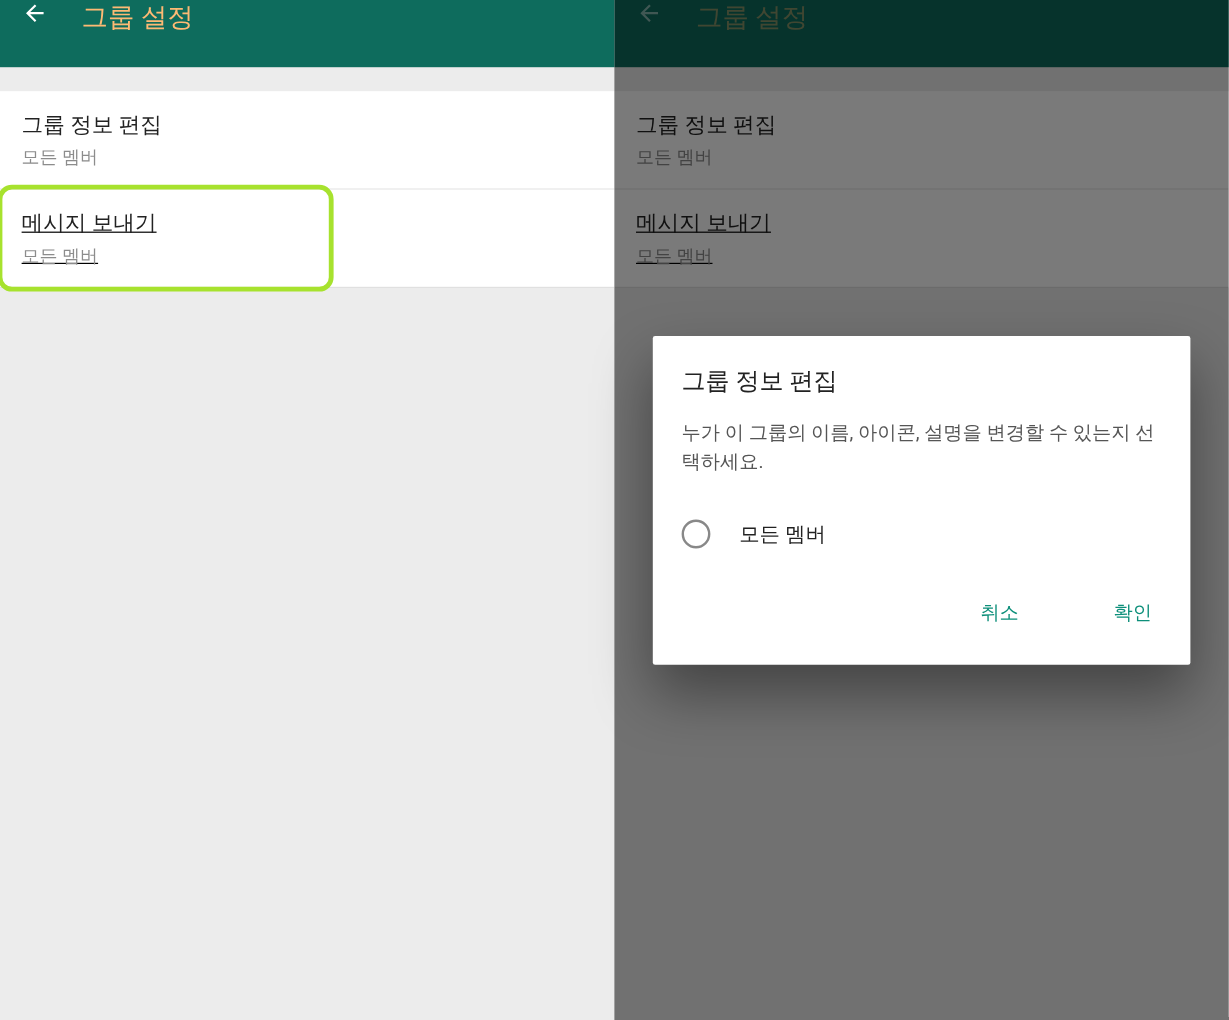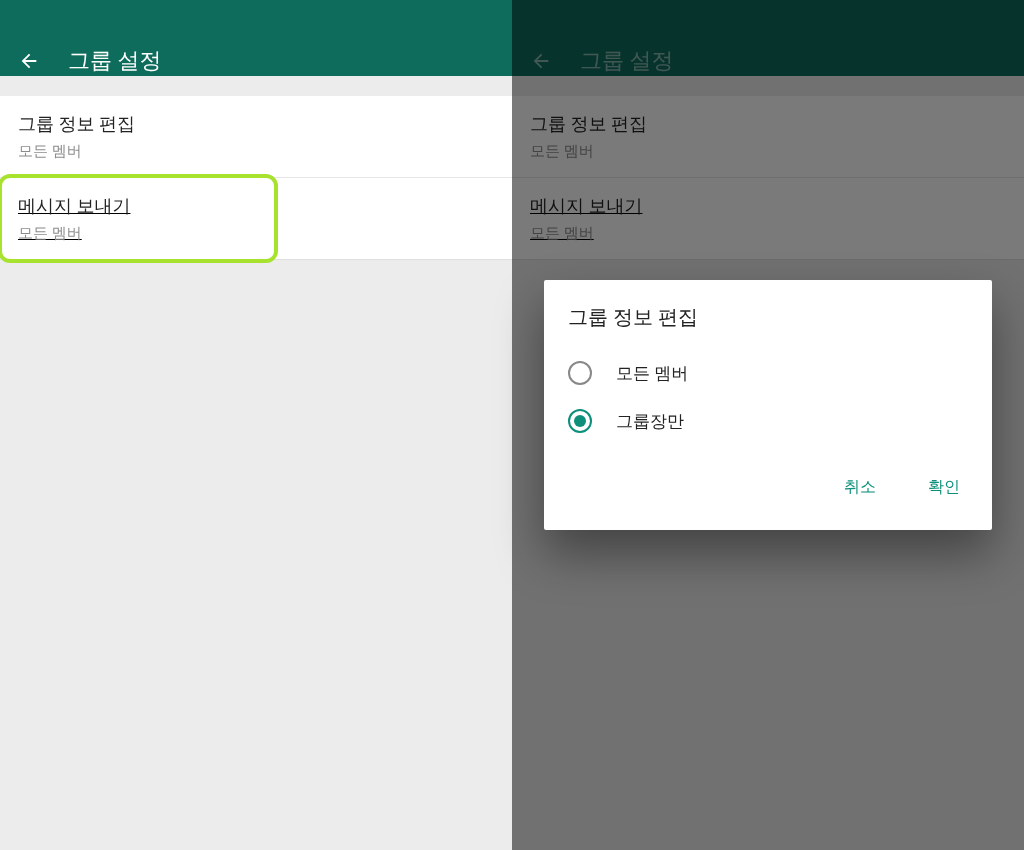--- a/index.html
+++ b/index.html
@@ -10,26 +10,26 @@
     display: flex;
     background: #ececec;
   }
   .pane {
     width: 512px;
     height: 850px;
     position: relative;
     background: #ececec;
   }
   .app-bar {
-    height: 76px;
+    height: 56px;
     background: #0e6c5d;
     display: flex;
-    align-items: flex-end;
+    align-items: flex-start;
     padding: 0 18px;
-    color: #ffffff;
+    color: #fdba74;
   }
   .back-arrow {
     width: 22px;
     height: 22px;
     fill: #fff;
   }
   .app-title {
     margin-left: 28px;
     font-size: 22px;
     font-weight: 500;
@@ -140,20 +140,21 @@
     margin-top: 24px;
   }
   .dialog-button {
     background: none;
     border: none;
     color: #0d8f7a;
     font-size: 16px;
     font-weight: 500;
     padding: 8px 8px;
     cursor: pointer;
+    margin-left: 27px;
   }
 </style>
 </head>
 <body>
 
 <div class="pane">
   <div class="app-bar">
     <span>
       <svg class="back-arrow" viewBox="0 0 24 24">
           <path d="M20 11H7.83l5.59-5.59L12 4l-8 8 8 8 1.41-1.41L7.83 13H20z"></path>
@@ -193,30 +194,25 @@
     <div class="list-item">
       <div class="item-title">메시지 보내기</div>
       <div class="item-sub">모든 멤버</div>
     </div>
   </div>
 
   <div class="darken"></div>
 
   <div class="dialog">
     <div class="dialog-title">그룹 정보 편집</div>
+    <div class="dialog-desc">누가 이 그룹의 이름, 아이콘, 설명을 변경할 수 있는지 선택하세요.</div>
 
     <div class="radio-row">
       <span class="radio-outer"></span>
       <span class="radio-label">모든 멤버</span>
     </div>
-    <div class="radio-row selected">
-      <span class="radio-outer">
-          <span class="radio-inner"></span>
-        </span>
-      <span class="radio-label">그룹장만</span>
-    </div>
 
     <div class="dialog-actions">
       <button class="dialog-button">취소</button>
       <button class="dialog-button">확인</button>
     </div>
   </div>
 </div>
 
 </body></html>

